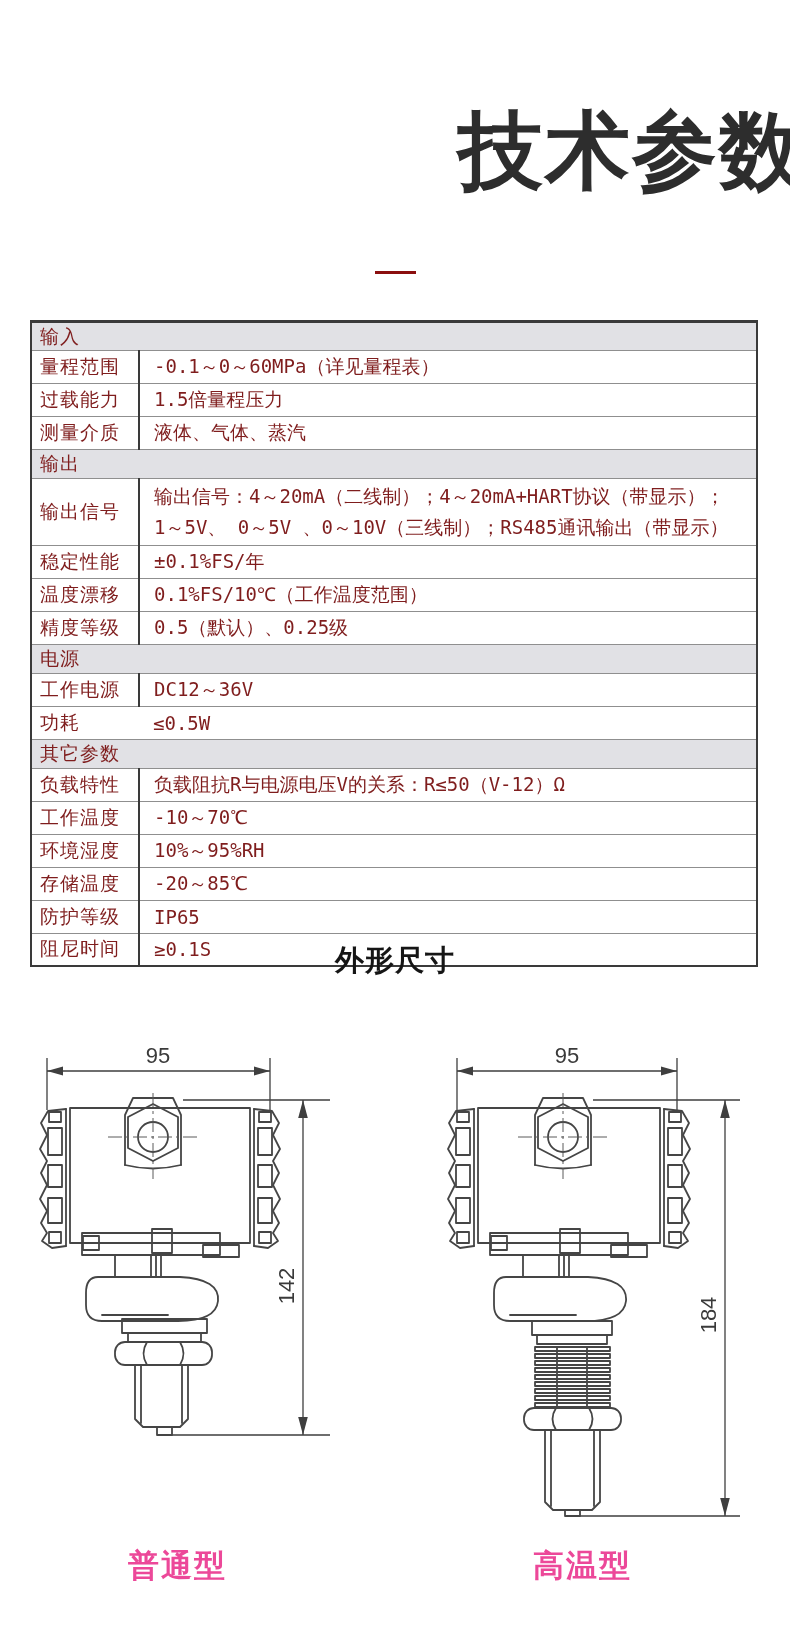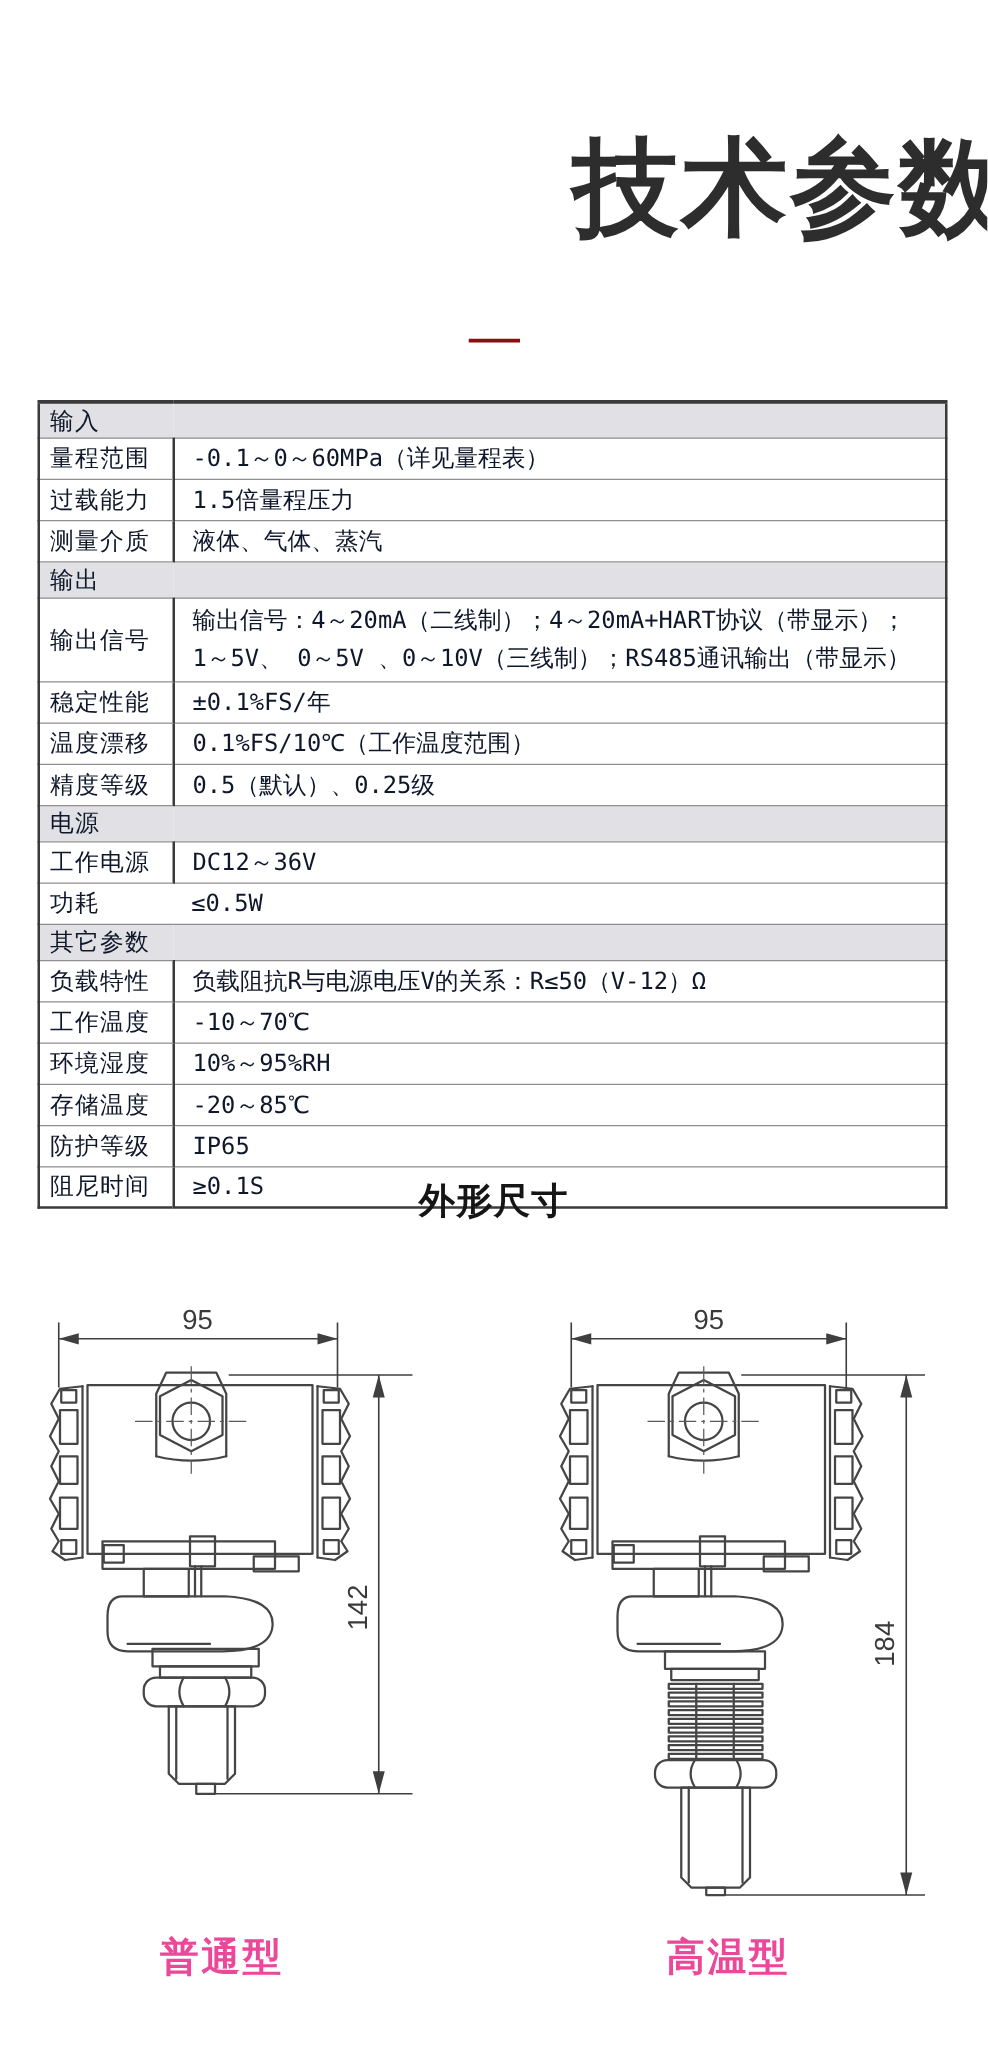--- a/index.html
+++ b/index.html
@@ -21,21 +21,21 @@
   }
   
   .spec-table-wrap { position:absolute; left:30px; top:320px; width:728px; }
   table.spec-table {
     width:100%; border-collapse:collapse;
     border:2px solid #3a3a3a; border-top-width:3px;
   }
   table.spec-table tr { border-bottom:1px solid #8f8f8f; }
   table.spec-table tr.section { background:#e1e1e5; height:29px; }
   table.spec-table tr.data { height:33px; }
-  table.spec-table td { font-size:19px; color:#0f172a; vertical-align:middle; }
+  table.spec-table td { font-size:19px; color:#7f1d1d; vertical-align:middle; }
   td.label { width:96px; padding:0 2px 0 8px; letter-spacing:1px; white-space:nowrap; }
   tr.data td.label { border-right:2px solid #3a3a3a;margin-left:31px; }
   tr.no-div td.label { border-right:none !important; }
   td.value {
     padding:2px 6px 2px 14px;
     font-family:"DejaVu Sans Mono","Liberation Sans",sans-serif;
     margin-left:44px;
   }
   td.value div { line-height:1.62; }
   

